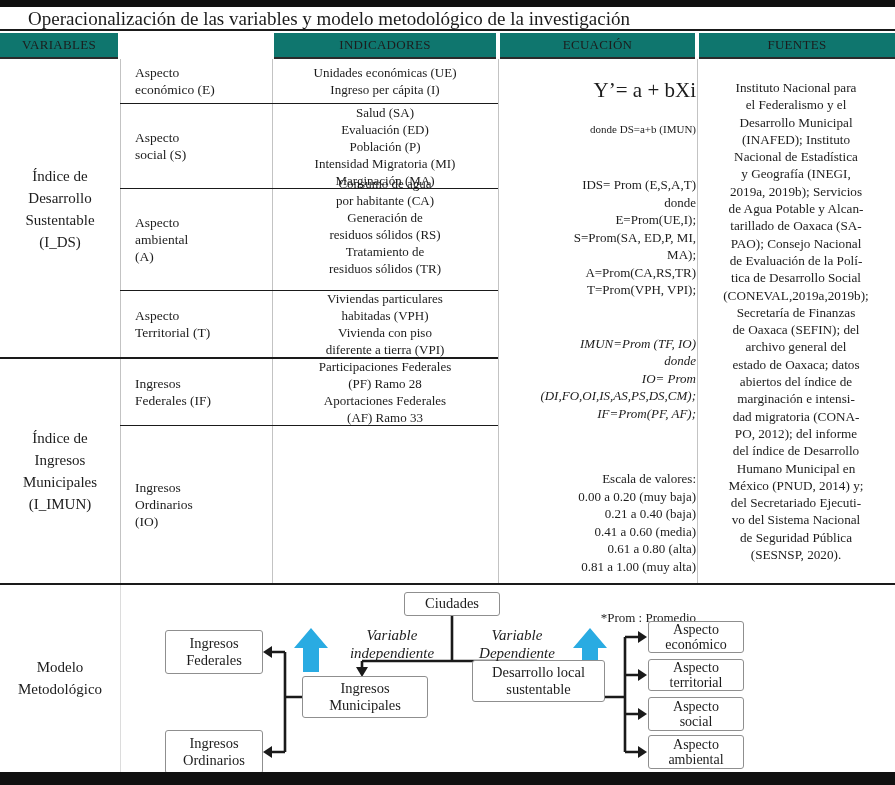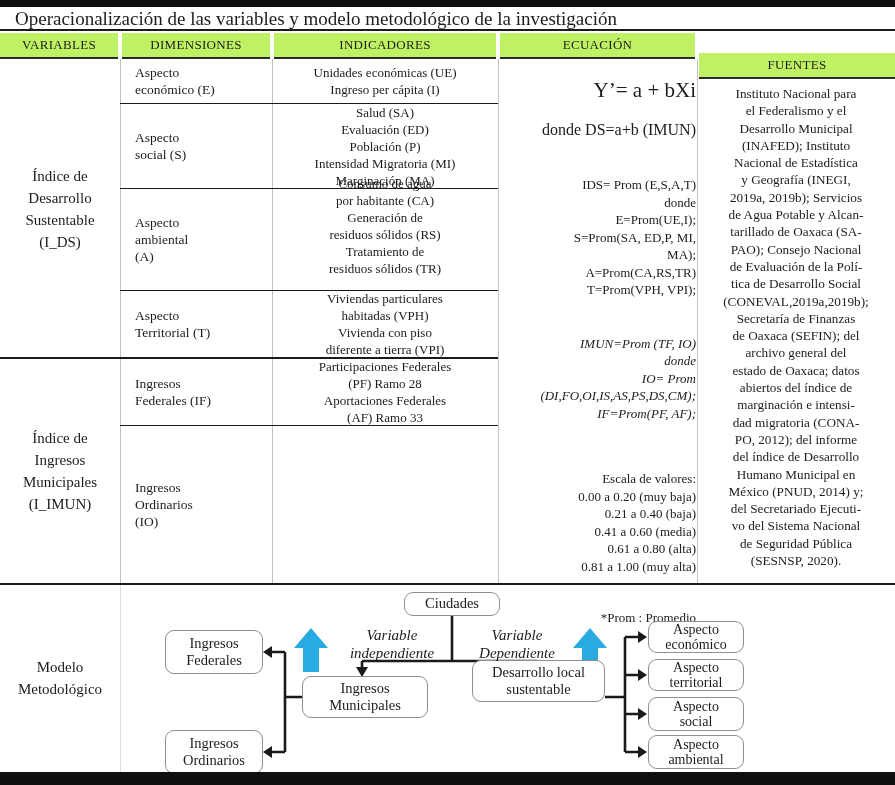--- a/index.html
+++ b/index.html
@@ -7,57 +7,57 @@
     position:relative;width:895px;height:785px;background:#ffffff;
     font-family:"Liberation Serif","DejaVu Serif",serif;color:#1c1c1c;
     overflow:hidden;
   }
   .bar{position:absolute;left:0;width:895px;background:#101010;}
   .bar.top{top:0;height:7px;}
   .bar.bottom{top:772px;height:13px;}
   .title{
     position:absolute;top:7px;left:0;width:895px;height:24px;
     border-bottom:2px solid #1a1a1a;
-    font-size:19px;line-height:24px;padding-left:15px;box-sizing:border-box;
+    font-size:19px;line-height:24px;padding-left:28px;box-sizing:border-box;
     white-space:nowrap;
   }
   .hcell{
-    position:absolute;top:33px;height:24px;background:#bef264;
+    position:absolute;top:33px;height:24px;background:#0f766e;
     border-bottom:2px solid #2b2b2b;
     text-align:center;font-size:13px;line-height:24px;letter-spacing:.3px;
   }
   .vline{position:absolute;top:59px;height:524px;width:1px;background:#c3c3c3;}
   .hline{position:absolute;background:#1a1a1a;height:1px;}
   .cell{position:absolute;display:flex;align-items:center;justify-content:center;
         white-space:pre-line;box-sizing:border-box;}
   .varcell{left:1px;width:118px;text-align:center;font-size:15px;line-height:22px;}
   .dimcell{left:121px;width:150px;justify-content:flex-start;padding-left:14px;
            font-size:13.5px;line-height:17px;text-align:left;}
   .indcell{left:273px;width:224px;text-align:center;font-size:13px;line-height:17px;}
   .eqcell{
     position:absolute;left:499px;top:59px;width:197px;height:524px;
     text-align:right;box-sizing:border-box;white-space:pre-line;
   }
   .eq-formula{font-size:21px;line-height:26px;}
-  .eq-sub{font-size:16px;line-height:17px;}
+  .eq-sub{font-size:11px;line-height:17px;}
   .eq-block{font-size:13px;line-height:17.5px;}
   .m20{margin-top:20px;} .m18{margin-top:18px;font-style:italic;} .m30{margin-top:30px;} .m16{margin-top:16px;}
   .fucell{
     position:absolute;left:698px;top:59px;width:196px;height:524px;
-    text-align:center;padding:26px 4px 0 4px;box-sizing:border-box;
+    text-align:center;padding:20px 4px 0 4px;box-sizing:border-box;
     font-size:13.2px;line-height:17.3px;white-space:pre-line;
   }
   .modelcell{
     position:absolute;left:0;top:585px;width:120px;height:185px;
     display:flex;align-items:center;justify-content:center;text-align:center;
     font-size:15px;line-height:22px;white-space:pre-line;
   }
   .vline-model{position:absolute;left:120px;top:585px;height:187px;width:1px;background:#dcdcdc;}
   .node{
-    position:absolute;background:#fff;border:1.4px solid #8f8f8f;border-radius:9px;
+    position:absolute;background:#fff;border:1.4px solid #8f8f8f;border-radius:3px;
     display:flex;align-items:center;justify-content:center;text-align:center;
     font-size:14.5px;line-height:1.18;white-space:pre-line;box-sizing:border-box;
   }
   .node.small{font-size:14px;line-height:1.1;}
   .diaglabel{
     position:absolute;font-style:italic;font-size:15px;line-height:18px;
     text-align:center;white-space:pre-line;
   }
   .caption{
     position:absolute;right:9px;top:666px;width:120px;text-align:right;
@@ -68,24 +68,23 @@
 </style>
 </head>
 <body>
 
 <div class="page">
 
   <div class="bar top"></div>
   <div class="title">Operacionalización de las variables y modelo metodológico de la investigación</div>
 
   <div class="hcell" style="left:0;width:118px;">VARIABLES</div>
-  <div class="hcell" style="left:122px;width:148px;">DIMENSIONES</div>
   <div class="hcell" style="left:274px;width:222px;">INDICADORES</div>
   <div class="hcell" style="left:500px;width:195px;">ECUACIÓN</div>
-  <div class="hcell" style="left:699px;width:196px;margin-top:20px;">FUENTES</div>
+  <div class="hcell" style="left:699px;width:196px;">FUENTES</div>
 
   <div class="vline" style="left:120px;"></div>
   <div class="vline" style="left:272px;"></div>
   <div class="vline" style="left:498px;"></div>
   <div class="vline" style="left:697px;"></div>
   <div class="vline-model"></div>
 
   <div class="hline" style="top:103px;left:120px;width:378px;"></div>
   <div class="hline" style="top:188px;left:120px;width:378px;"></div>
   <div class="hline" style="top:290px;left:120px;width:378px;"></div>

